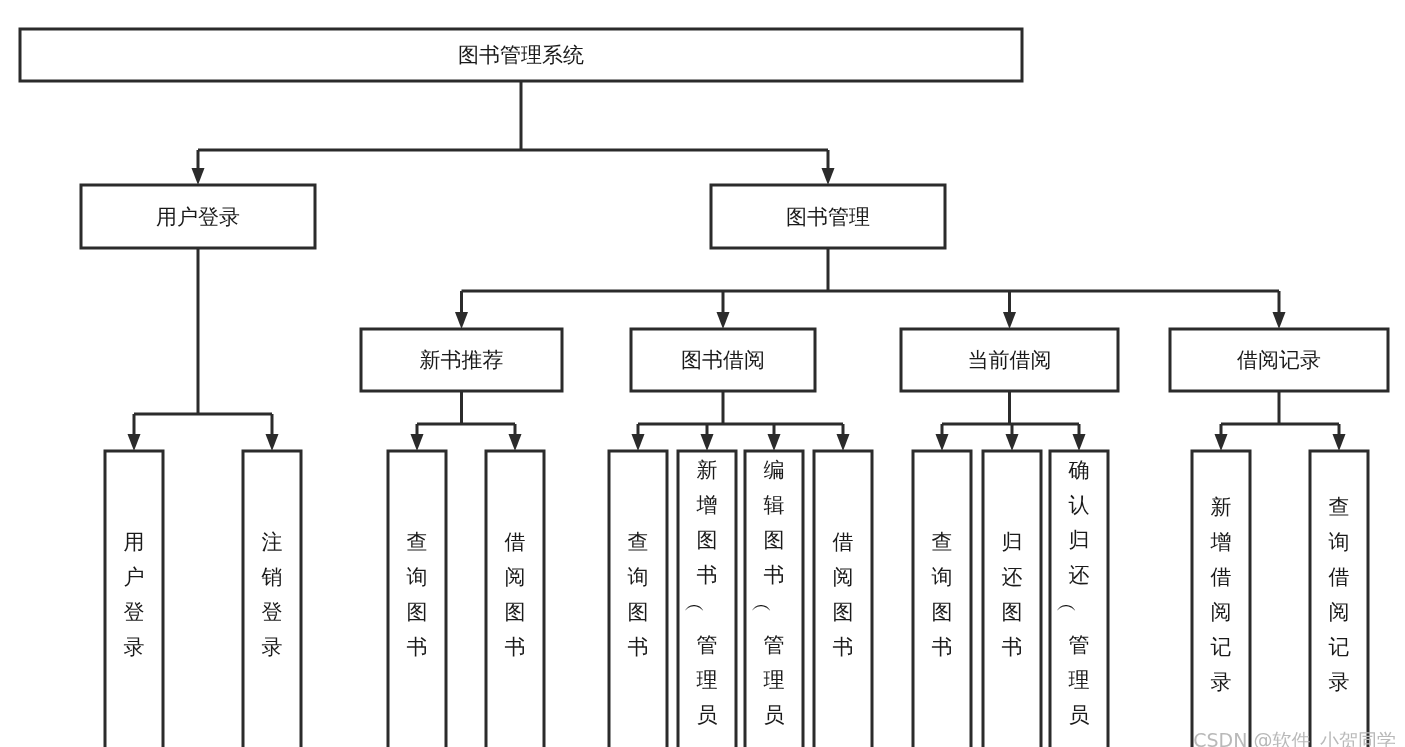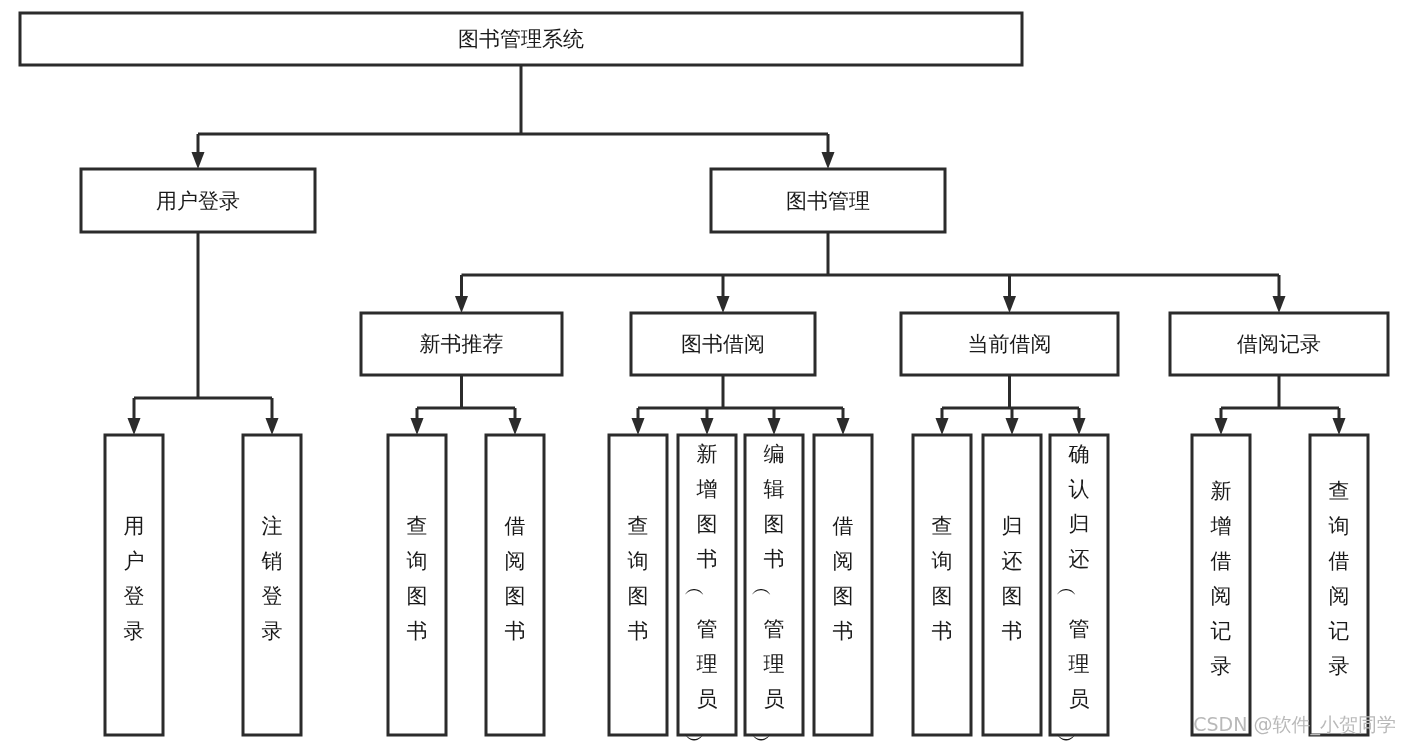--- a/index.html
+++ b/index.html
@@ -11,21 +11,21 @@
   body {
     width: 1405px;
     height: 747px;
     font-family: "DejaVu Sans", "Liberation Sans", sans-serif;
     overflow: hidden;
     position: relative;
   }
   #diagram-root {
     position: absolute;
     left: 0;
-    top: 0;
+    top: 16px;
     width: 1405px;
     height: 720px;
   }
   svg.diagram {
     display: block;
     width: 1405px;
     height: 747px;
     background: #ffffff;
   }
   .node-box {

